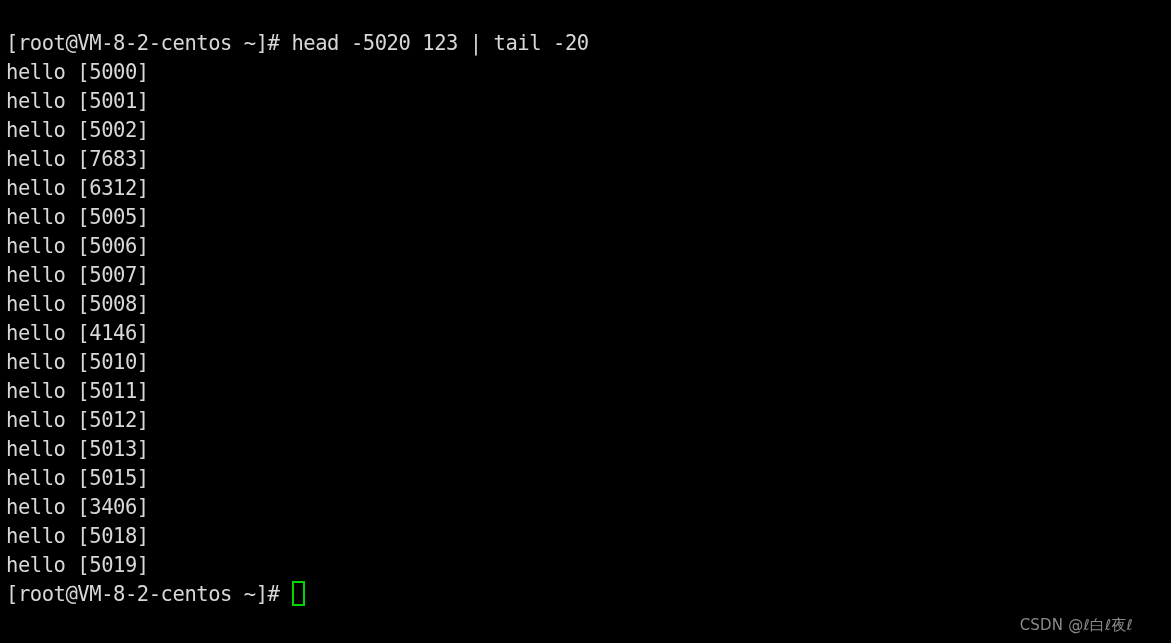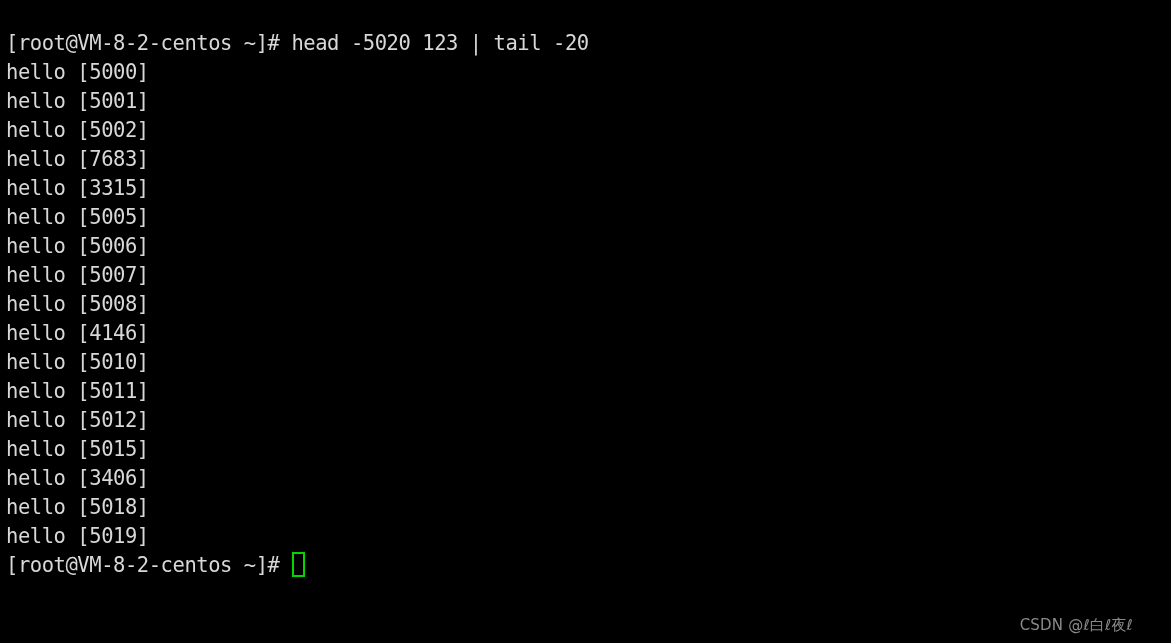--- a/index.html
+++ b/index.html
@@ -72,29 +72,30 @@
 
 <div id="terminal">
   <div class="screen">
 
     <div class="line"><span class="prompt">[root@VM-8-2-centos ~]# </span><span class="cmd">head -5020 123 | tail -20</span></div>
 
     <div class="line">hello [5000]</div>
     <div class="line">hello [5001]</div>
     <div class="line">hello [5002]</div>
     <div class="line">hello [7683]</div>
-    <div class="line">hello [3315]</div>
+    <div class="line">hello [6312]</div>
     <div class="line">hello [5005]</div>
     <div class="line">hello [5006]</div>
     <div class="line">hello [5007]</div>
     <div class="line">hello [5008]</div>
     <div class="line">hello [4146]</div>
     <div class="line">hello [5010]</div>
     <div class="line">hello [5011]</div>
     <div class="line">hello [5012]</div>
+    <div class="line">hello [5013]</div>
     <div class="line">hello [5015]</div>
     <div class="line">hello [3406]</div>
     <div class="line">hello [5018]</div>
     <div class="line">hello [5019]</div>
 
     <div class="line cursor-line"><span class="prompt">[root@VM-8-2-centos ~]# </span><span class="cursor"></span></div>
 
   </div>
 
   <div class="watermark">CSDN @ℓ白ℓ夜ℓ</div>

